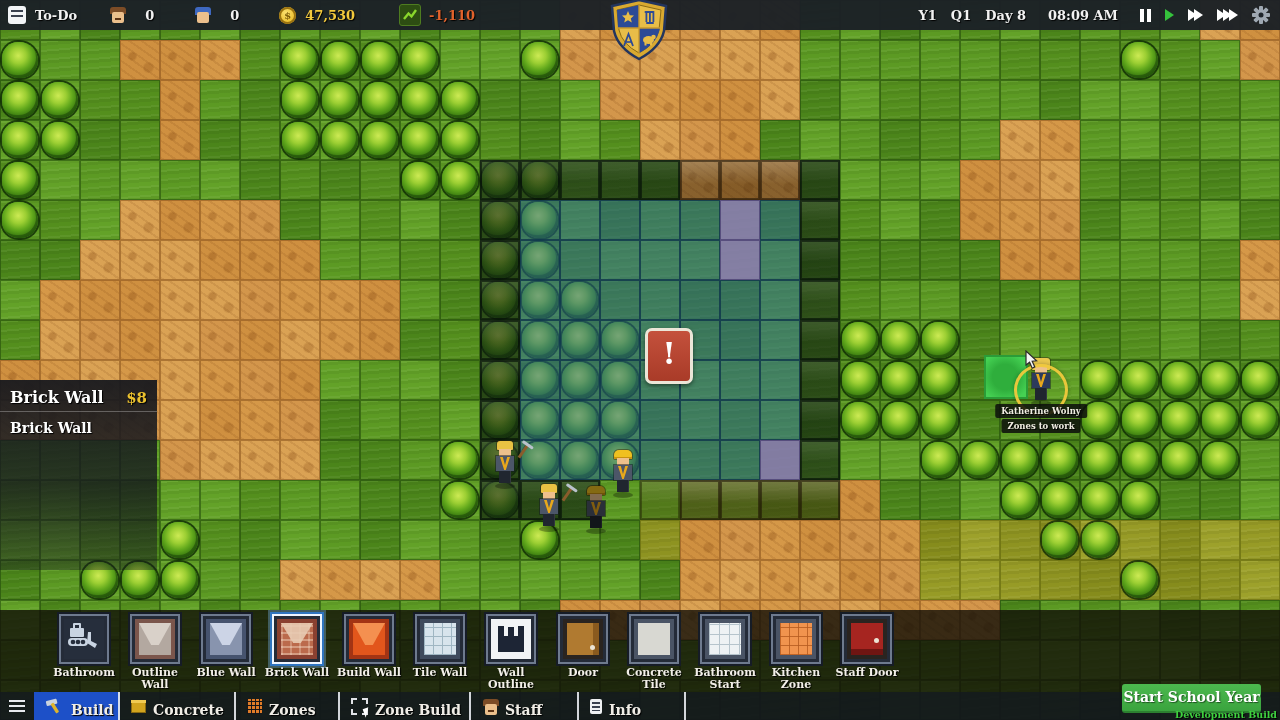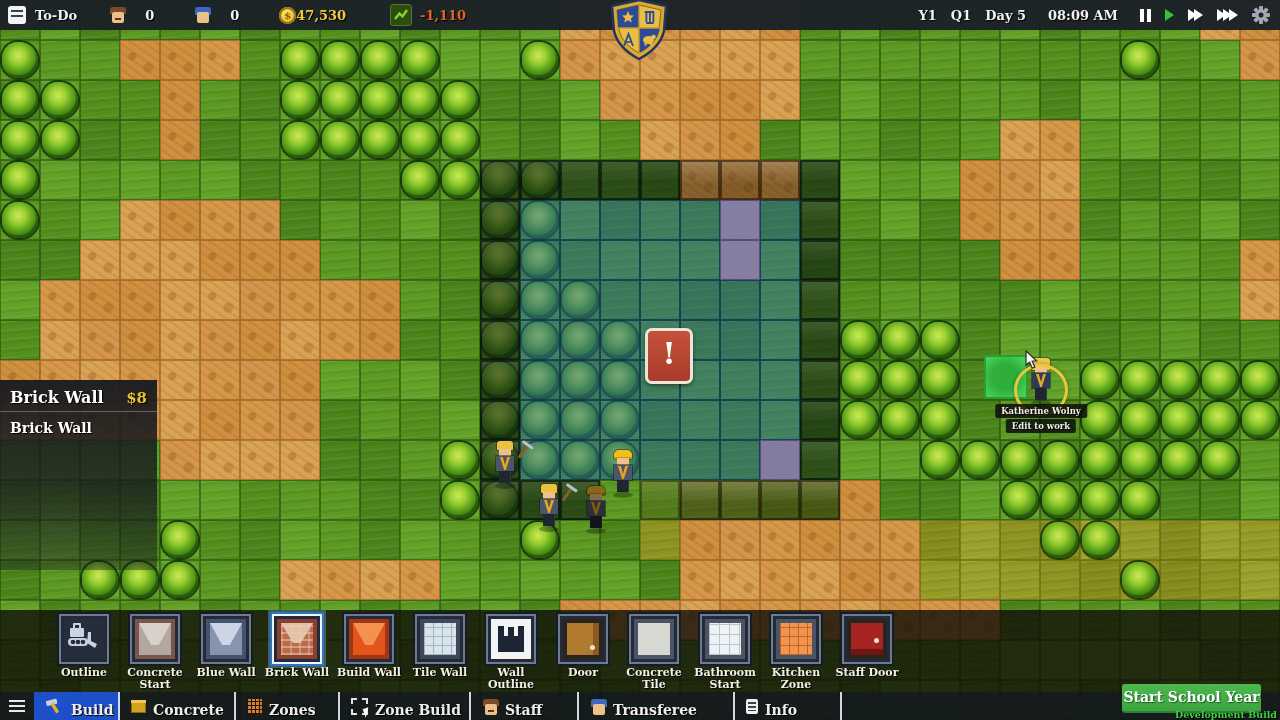--- a/index.html
+++ b/index.html
@@ -1072,21 +1072,21 @@
     <div class="tile g v3" style="left: 1160px; top: 680px;"></div>
     <div class="tile g v3" style="left: 1200px; top: 680px;"></div>
     <div class="tile g v0" style="left: 1240px; top: 680px;"></div>
   </div>
 
 <div id="sel-tile"></div>
 <div id="warning">!</div>
 <div id="ring"></div>
 
 <div id="tip-name" class="map-tip">Katherine Wolny</div>
-<div id="tip-status" class="map-tip">Edit to work</div>
+<div id="tip-status" class="map-tip">Zones to work</div>
 
 <div id="cursor">
   <svg width="15" height="20" viewBox="0 0 15 20">
       <path d="M2 1 L2 15 L5.6 12.2 L8.2 18.2 L10.8 16.9 L8.2 11.2 L12.6 10.8 Z" fill="#f5f5f5" stroke="#2a2a2a" stroke-width="1.2"></path>
     </svg>
 </div>
 
 <div id="topbar">
   <div class="tb-item">
     <div id="ic-todo"></div>
@@ -1103,34 +1103,34 @@
     <div class="face student">
         <span class="fhair"></span>
         <span class="fskin"></span>
       </div>
     <span class="txt" style="margin-left:18px">0</span>
   </div>
   <div class="tb-item" style="margin-left:40px">
     <div id="ic-coin">
         <span>$</span>
       </div>
-    <span class="txt gold" style="">47,530</span>
+    <span class="txt gold" style="margin-left:9px">47,530</span>
   </div>
   <div class="tb-item" style="margin-left:44px">
     <div id="ic-graph">
       <svg width="16" height="16">
           <polyline points="2,12 6.5,6.5 9.5,9.5 14,3" fill="none" stroke="#8ad62c" stroke-width="2.4"></polyline>
         </svg>
     </div>
     <span class="txt loss" style="margin-left:8px">-1,110</span>
   </div>
   <div id="tb-right">
     <span class="txt">Y1</span>
     <span class="txt">Q1</span>
-    <span class="txt">Day 5</span>
+    <span class="txt">Day 8</span>
     <span class="txt" style="margin-left:8px">08:09 AM</span>
     <span class="pp" style="margin-left:8px">
         <span></span>
         <span></span>
       </span>
     <span class="tri green"></span>
     <span class="trigrp">
         <span class="tri"></span>
         <span class="tri" style="margin-left:-4px"></span>
       </span>
@@ -1197,30 +1197,30 @@
                 <rect x="9" y="4" width="8" height="7" rx="1"></rect>
                 <rect x="11" y="6" width="4" height="3" fill="#262e3c"></rect>
                 <rect x="4" y="19" width="20" height="8" rx="4"></rect>
                 <circle cx="9" cy="23" r="2.3" fill="#262e3c"></circle>
                 <circle cx="14" cy="23" r="2.3" fill="#262e3c"></circle>
                 <circle cx="19" cy="23" r="2.3" fill="#262e3c"></circle>
                 <path d="M24 13 h3 v9 l6 3 -2 4 -8 -5 z"></path>
               </g>
             </svg></div>
         </div>
-        <div class="slot-label">Outline</div>
+        <div class="slot-label">Bathroom</div>
       </div>
       <div class="slot" style="left: 120px;">
         <div class="iconbox">
           <div class="icon icon-concrete-wall">
             <span class="i"></span>
             <span class="b"></span>
           </div>
         </div>
-        <div class="slot-label">Concrete Start</div>
+        <div class="slot-label">Outline Wall</div>
       </div>
       <div class="slot" style="left: 191px;">
         <div class="iconbox">
           <div class="icon icon-blue-wall">
             <span class="i"></span>
             <span class="b"></span>
           </div>
         </div>
         <div class="slot-label">Blue Wall</div>
       </div>
@@ -1333,27 +1333,20 @@
       <span class="tabicon ti-zone-edit"></span>
       <span class="tablabel">Zone Build</span>
     </div>
     <div class="tab" style="width: 108px;">
       <span class="face small teacher">
         <span class="fhair"></span>
         <span class="fskin"></span>
       </span>
       <span class="tablabel">Staff</span>
     </div>
-    <div class="tab" style="width: 156px;">
-      <span class="face small student">
-        <span class="fhair"></span>
-        <span class="fskin"></span>
-      </span>
-      <span class="tablabel">Transferee</span>
-    </div>
     <div class="tab" style="width: 107px;">
       <span class="tabicon ti-info"></span>
       <span class="tablabel">Info</span>
     </div>
     <div style="flex: 1 1 0%;"></div>
   </div>
 
 <div id="start-btn">Start School Year</div>
 <div id="dev-build">Development Build</div>
 

